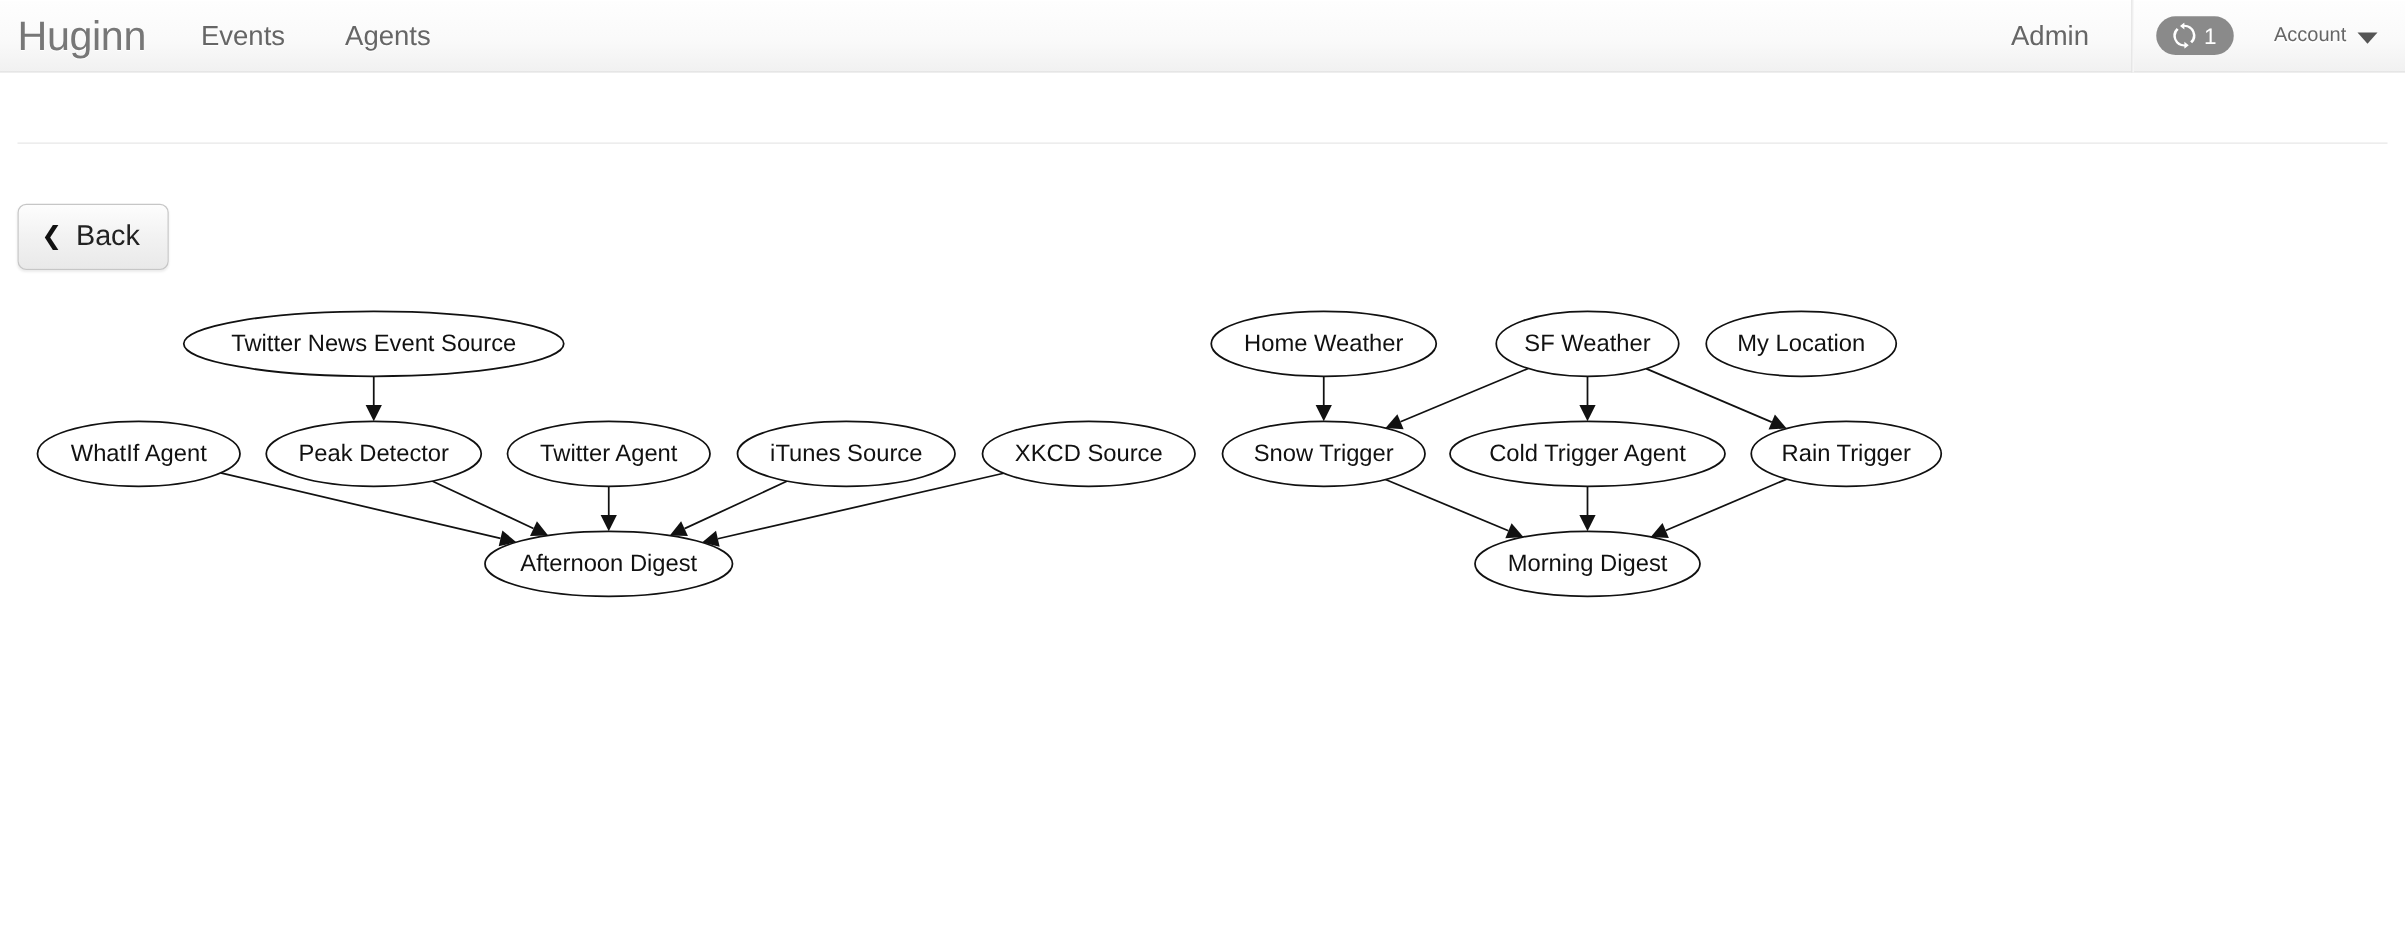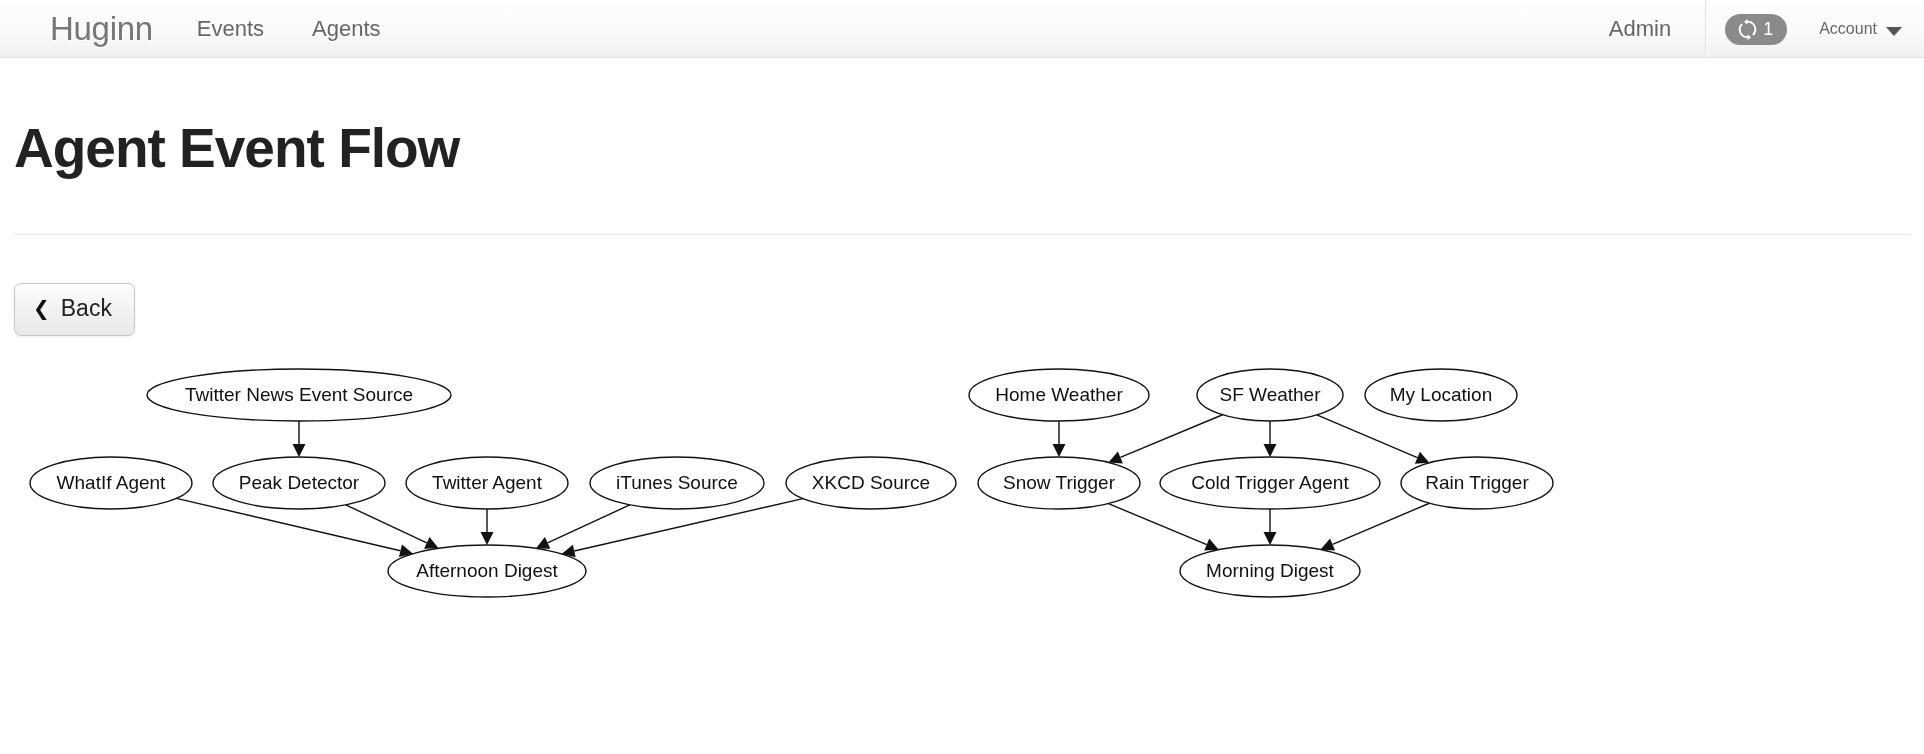--- a/index.html
+++ b/index.html
@@ -8,21 +8,21 @@
     font-family:"Liberation Sans","DejaVu Sans",sans-serif;
     -webkit-font-smoothing:antialiased;
   }
 
   
   .navbar{
     position:relative;height:58px;box-sizing:border-box;
     background:linear-gradient(to bottom,#fefefe 0%,#fafafa 55%,#f1f1f1 100%);
     border-bottom:1px solid #dedede;
     box-shadow:0 1px 0 rgba(255,255,255,.9) inset;
-    display:flex;align-items:flex-start;padding-left:36px;
+    display:flex;align-items:center;
   }
   .brand{
     font-size:33px;color:#777;letter-spacing:-.3px;
     padding:0 20px 0 14px;line-height:58px;cursor:pointer;
     text-shadow:0 1px 0 #fff;
   }
   .nav-links{display:flex;align-items:center;}
   .nav-link{
     font-size:22px;color:#666;padding:0 24px;line-height:58px;cursor:pointer;
     text-shadow:0 1px 0 #fff;
@@ -112,21 +112,20 @@
 
     <div class="account">
       <span>Account</span>
       <span class="caret"></span>
     </div>
   </div>
 </div>
 
 <div class="container">
 
-  <h1 class="page-title">Agent Event Flow</h1>
   <div class="hr"></div>
 
   <div class="btn-back">
     <span class="chev-left">❮</span>
     <span>Back</span>
   </div>
 
   <div class="graph-wrap">
     <svg class="flow" id="flow-svg" width="1900" height="300" viewBox="0 340 1900 300">
         <g>

